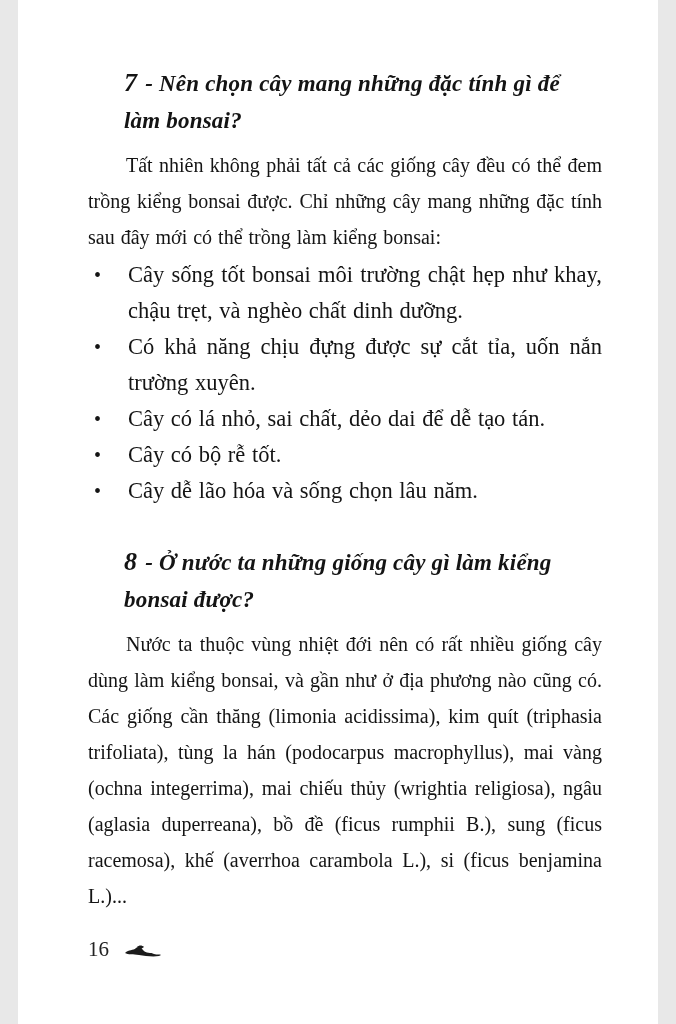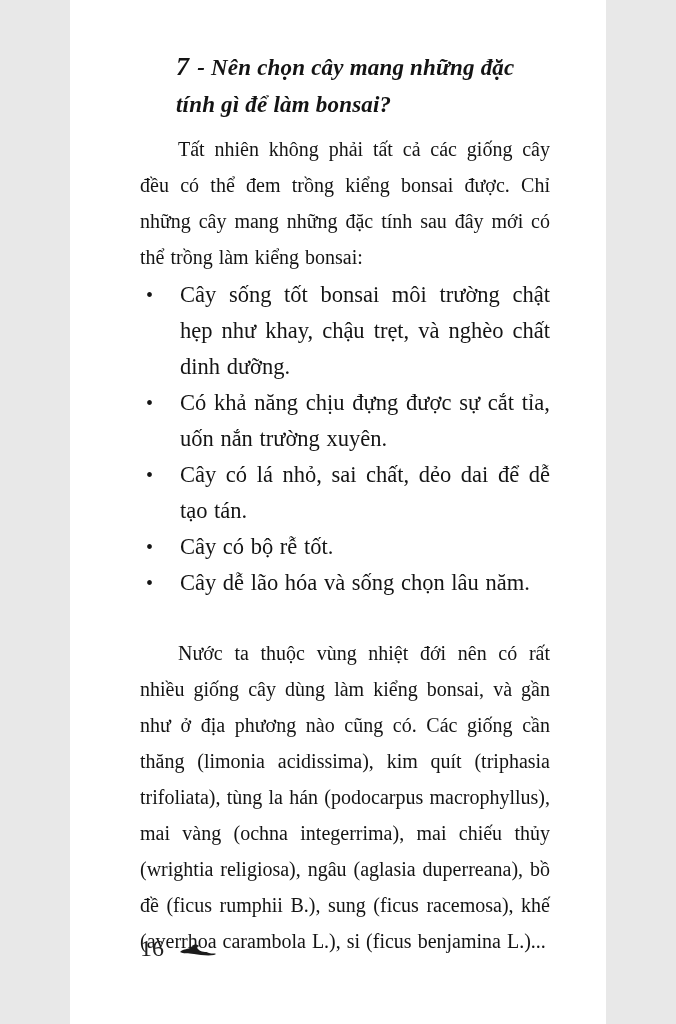--- a/index.html
+++ b/index.html
@@ -2,26 +2,26 @@
 <html><head>
 <meta charset="utf-8">
 <style>
   html, body {
     margin: 0;
     padding: 0;
     background: #e8e8e8;
   }
   .page {
     position: relative;
-    width: 536px;
+    width: 640px;
     height: 1024px;
     margin: 0 auto;
     background: #ffffff;
     box-sizing: border-box;
-    padding: 48px 56px 0 70px;
+    padding: 64px 56px 0 70px;
     font-family: "Liberation Serif", "DejaVu Serif", serif;
     color: #141414;
     overflow: hidden;
   }
   .section-heading {
     font-size: 23px;
     line-height: 37px;
     font-weight: bold;
     font-style: italic;
     padding-left: 36px;
@@ -70,21 +70,21 @@
   }
   .page-footer {
     position: absolute;
     left: 70px;
     bottom: 62px;
     display: flex;
     align-items: center;
     gap: 14px;
   }
   .page-number {
-    font-size: 24px;
+    font-size: 21px;
     color: #222;
   }
   .ornament {
     display: inline-block;
     width: 40px;
     height: 16px;
   }
 </style>
 </head>
 <body>
@@ -113,20 +113,21 @@
       <span class="bullet-text">Cây có bộ rễ tốt.</span>
     </li>
     <li class="bullet-item">
       <span class="bullet-marker">•</span>
       <span class="bullet-text">Cây dễ lão hóa và sống chọn lâu năm.</span>
     </li>
   </ul>
 
   <div class="section-gap"></div>
 
+  <h2 class="section-heading"><span class="heading-number">8</span> <span>- Ở nước ta những giống cây gì làm kiểng bonsai được?</span></h2>
 
   <p class="body-paragraph">Nước ta thuộc vùng nhiệt đới nên có rất nhiều giống cây dùng làm kiểng bonsai, và gần như ở địa phương nào cũng có. Các giống cần thăng (limonia acidissima), kim quít (triphasia trifoliata), tùng la hán (podocarpus macrophyllus), mai vàng (ochna integerrima), mai chiếu thủy (wrightia religiosa), ngâu (aglasia duperreana), bồ đề (ficus rumphii B.), sung (ficus racemosa), khế (averrhoa carambola L.), si (ficus benjamina L.)...</p>
 
   <div class="page-footer">
     <span class="page-number">16</span>
     <svg class="ornament" viewBox="0 0 40 16" xmlns="http://www.w3.org/2000/svg">
       <path d="M2 11 C6 7, 10 9, 13 6 C15 4, 18 5, 20 8 C23 12, 28 10, 31 12 C34 13, 37 12, 38 13 L36 14 C30 15, 22 14, 16 13 C10 12, 5 13, 2 11 Z" fill="#1b1b1b"></path>
       <path d="M14 5 C16 3, 19 3, 21 5 L18 7 Z" fill="#1b1b1b"></path>
     </svg>
   </div>

